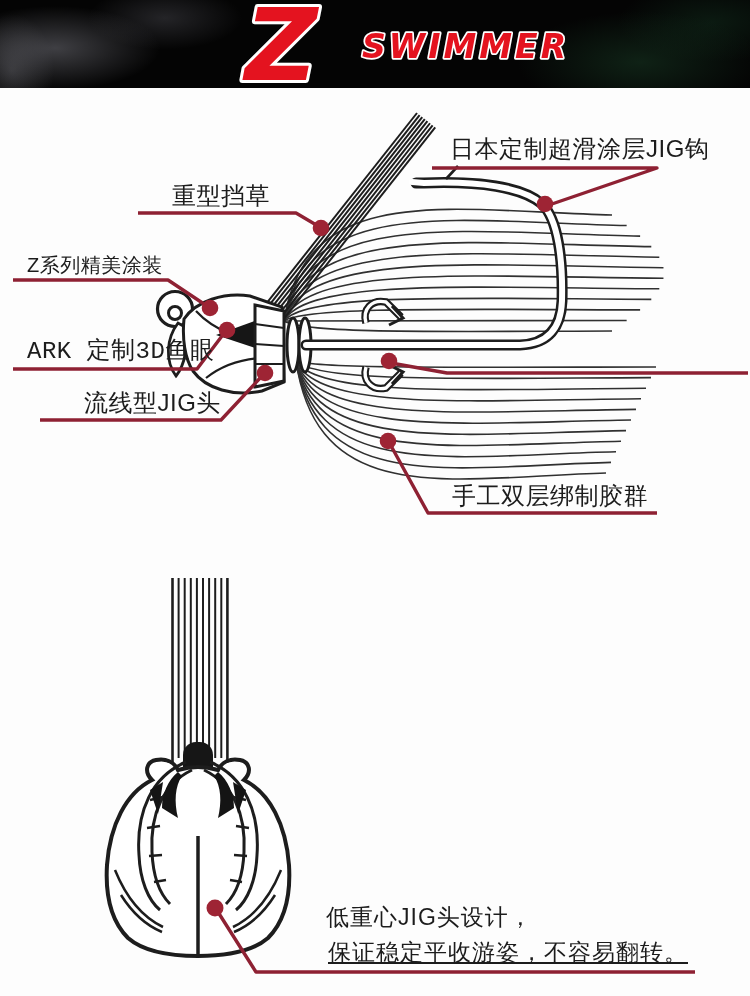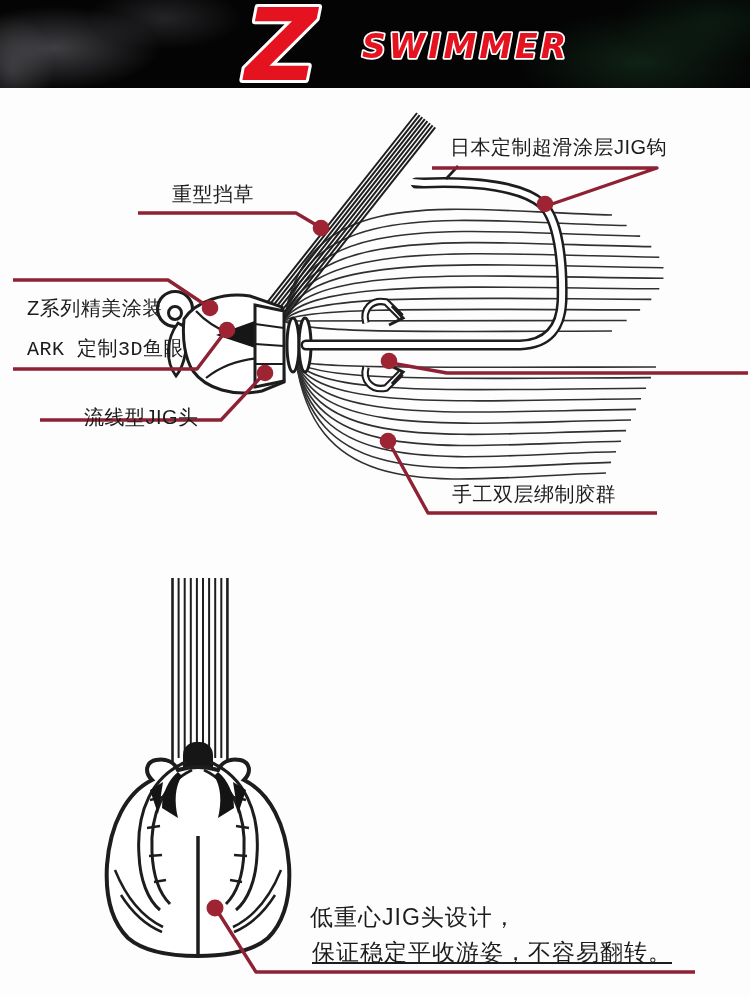--- a/index.html
+++ b/index.html
@@ -23,32 +23,32 @@
   
   .diagram{position:absolute;left:0;}
   #diagram-side{top:95px;}
   #diagram-front{top:550px;}
   .art{fill:none;stroke:#1d1d1d;}
   .skirt path{fill:none;stroke:#303030;stroke-width:1.6;}
   .callout{fill:none;stroke:#8e2133;stroke-width:3.4;stroke-linejoin:round;}
   .dot{fill:#9e2434;stroke:none;}
   
   .lbl{
-    position:absolute;font-size:20px;line-height:1.1;color:#1c1c1c;
+    position:absolute;font-size:24px;line-height:1.1;color:#1c1c1c;
     white-space:nowrap;letter-spacing:0.5px;
   }
   .lbl-hook   {left:450px;top:136px;}
   .lbl-weed   {left:172px;top:183px;}
-  .lbl-paint  {left:27px; top:254px;font-size:20px;margin-top:43px;}
+  .lbl-paint  {left:27px; top:254px;font-size:20px;}
   .lbl-eye    {left:27px; top:339px;font-family:Liberation Mono, monospace;}
-  .lbl-head   {left:84px; top:390px;margin-top:16px;}
+  .lbl-head   {left:84px; top:390px;}
   .lbl-keeper {left:601px;top:341px;}
   .lbl-skirt  {left:452px;top:483px;font-family:Liberation Serif, serif;}
   .caption{
-    position:absolute;font-size:23px;color:#1c1c1c;white-space:nowrap;letter-spacing:1px;
+    position:absolute;font-size:23px;color:#1c1c1c;white-space:nowrap;letter-spacing:1px;margin-left:16px;
   }
   .caption-1{left:310px;top:902px;}
   .caption-2{left:312px;top:937px;text-decoration:underline;}
 </style>
 </head>
 <body>
 
 <div class="page">
 
   <div class="banner">

